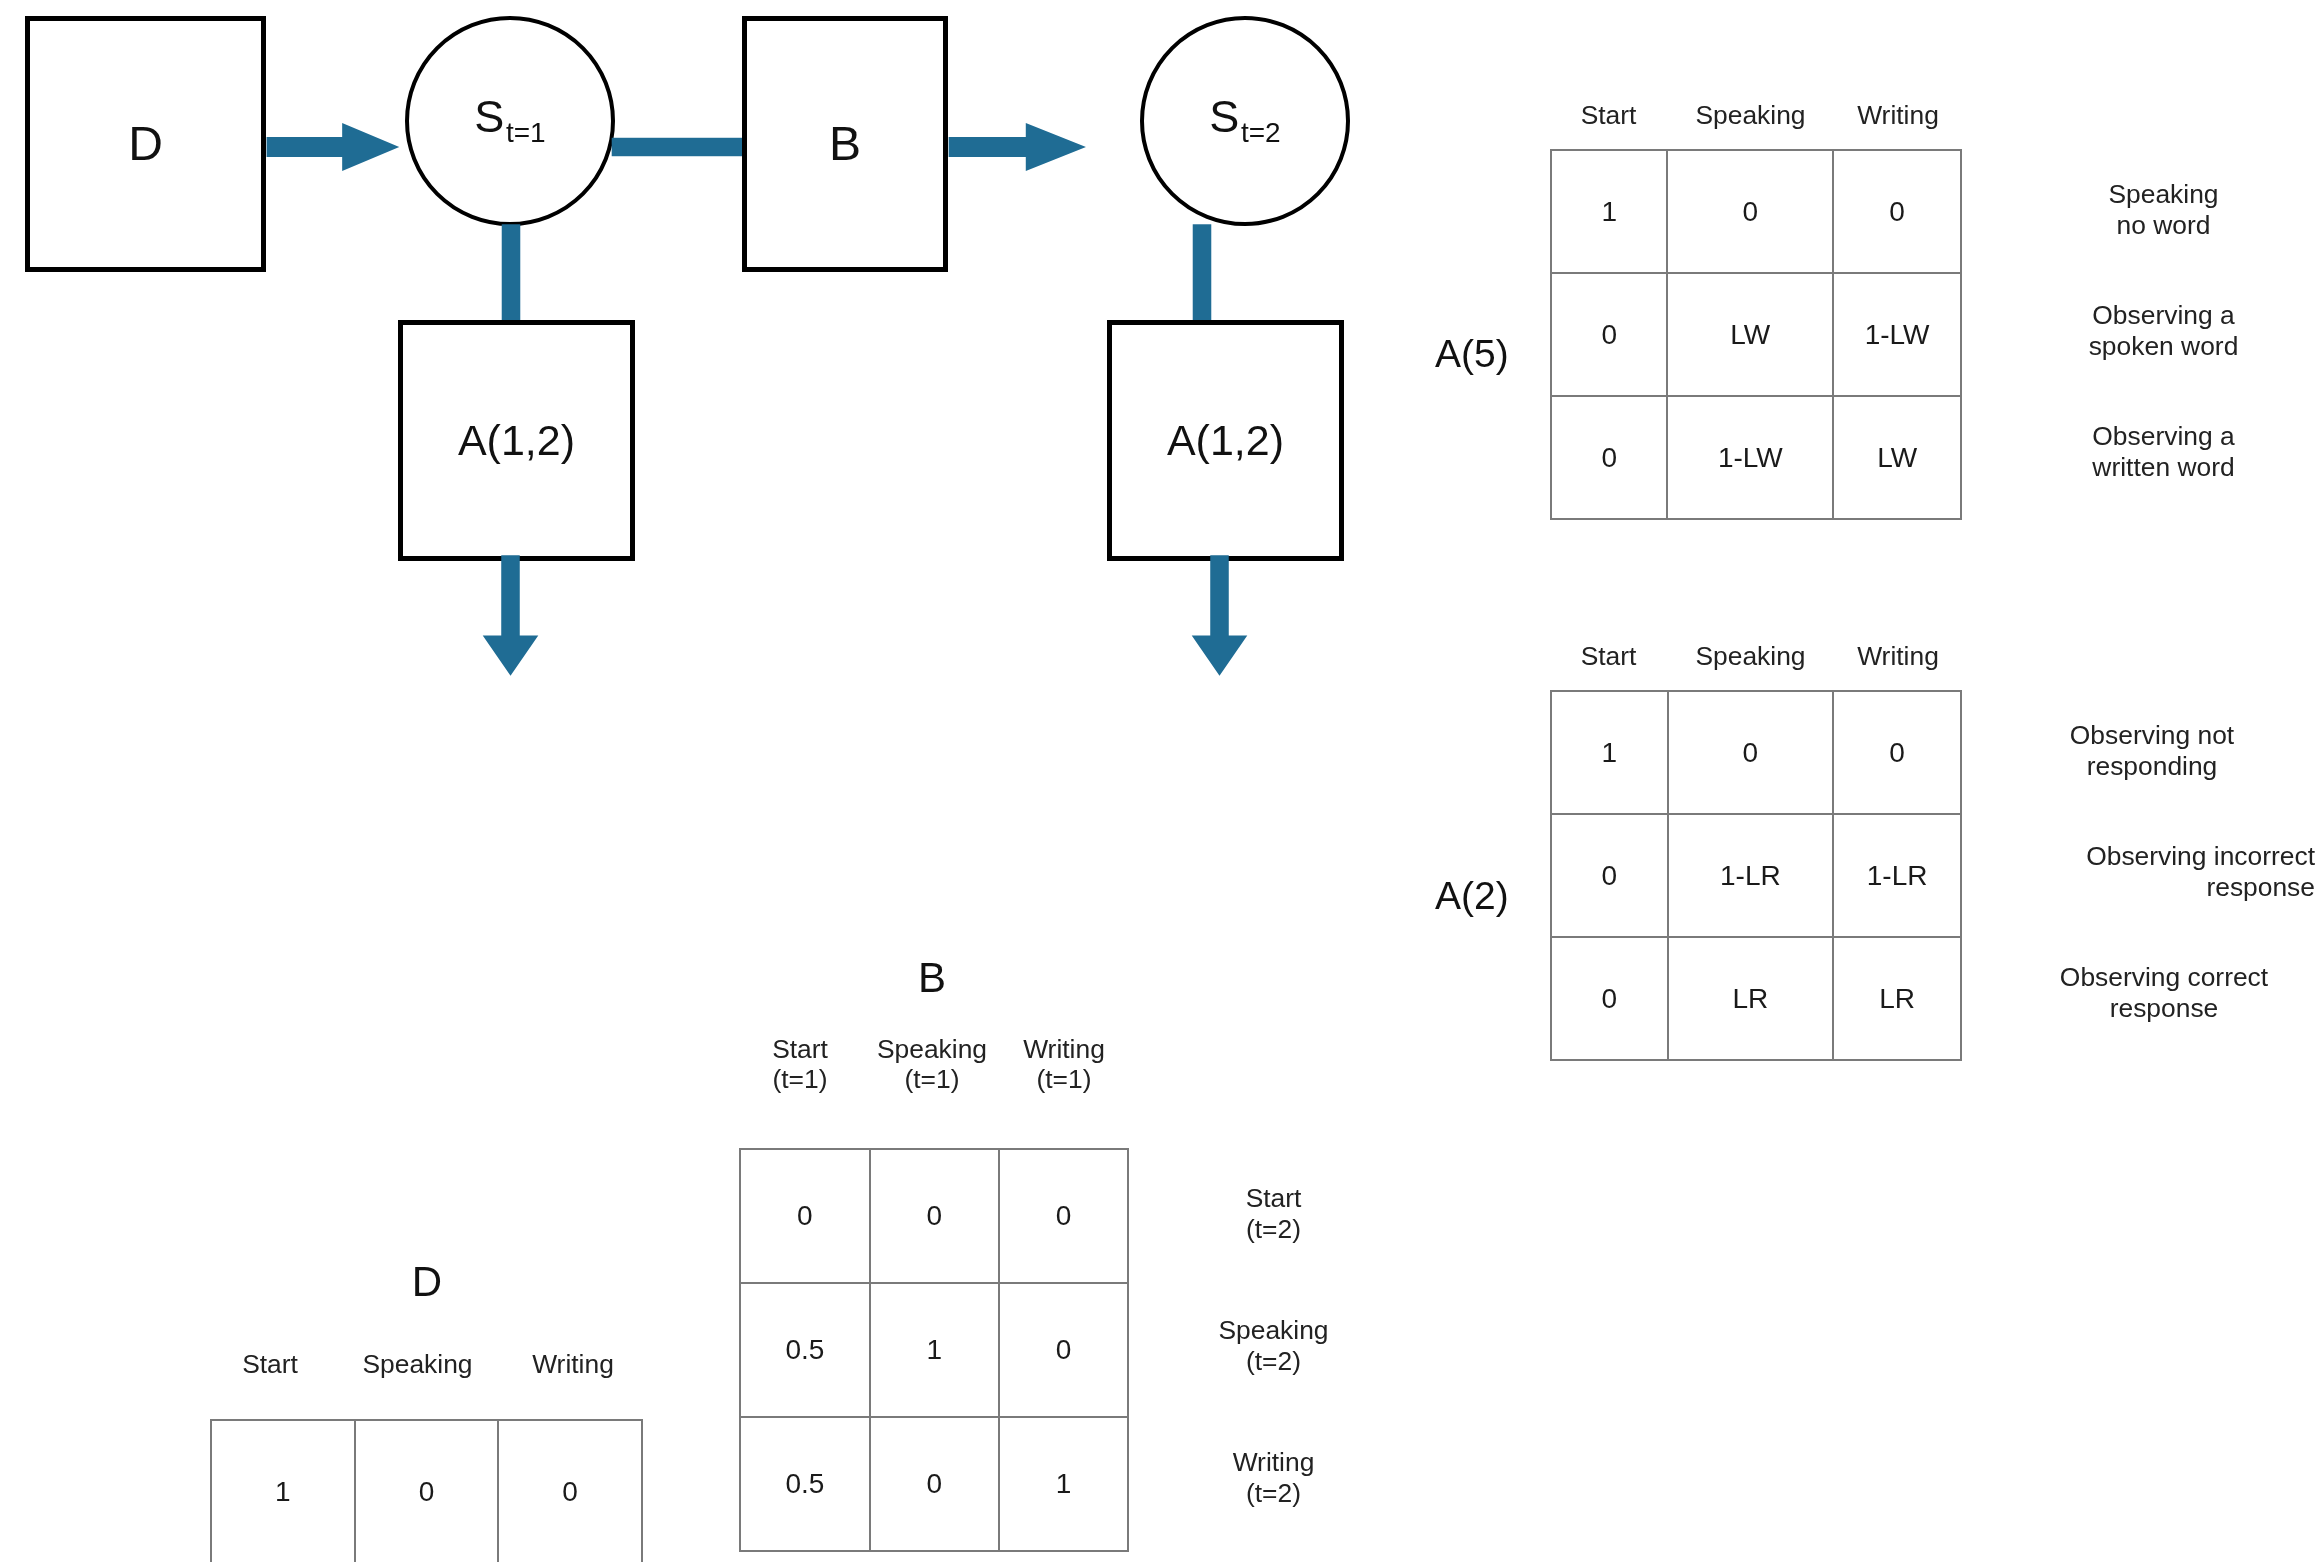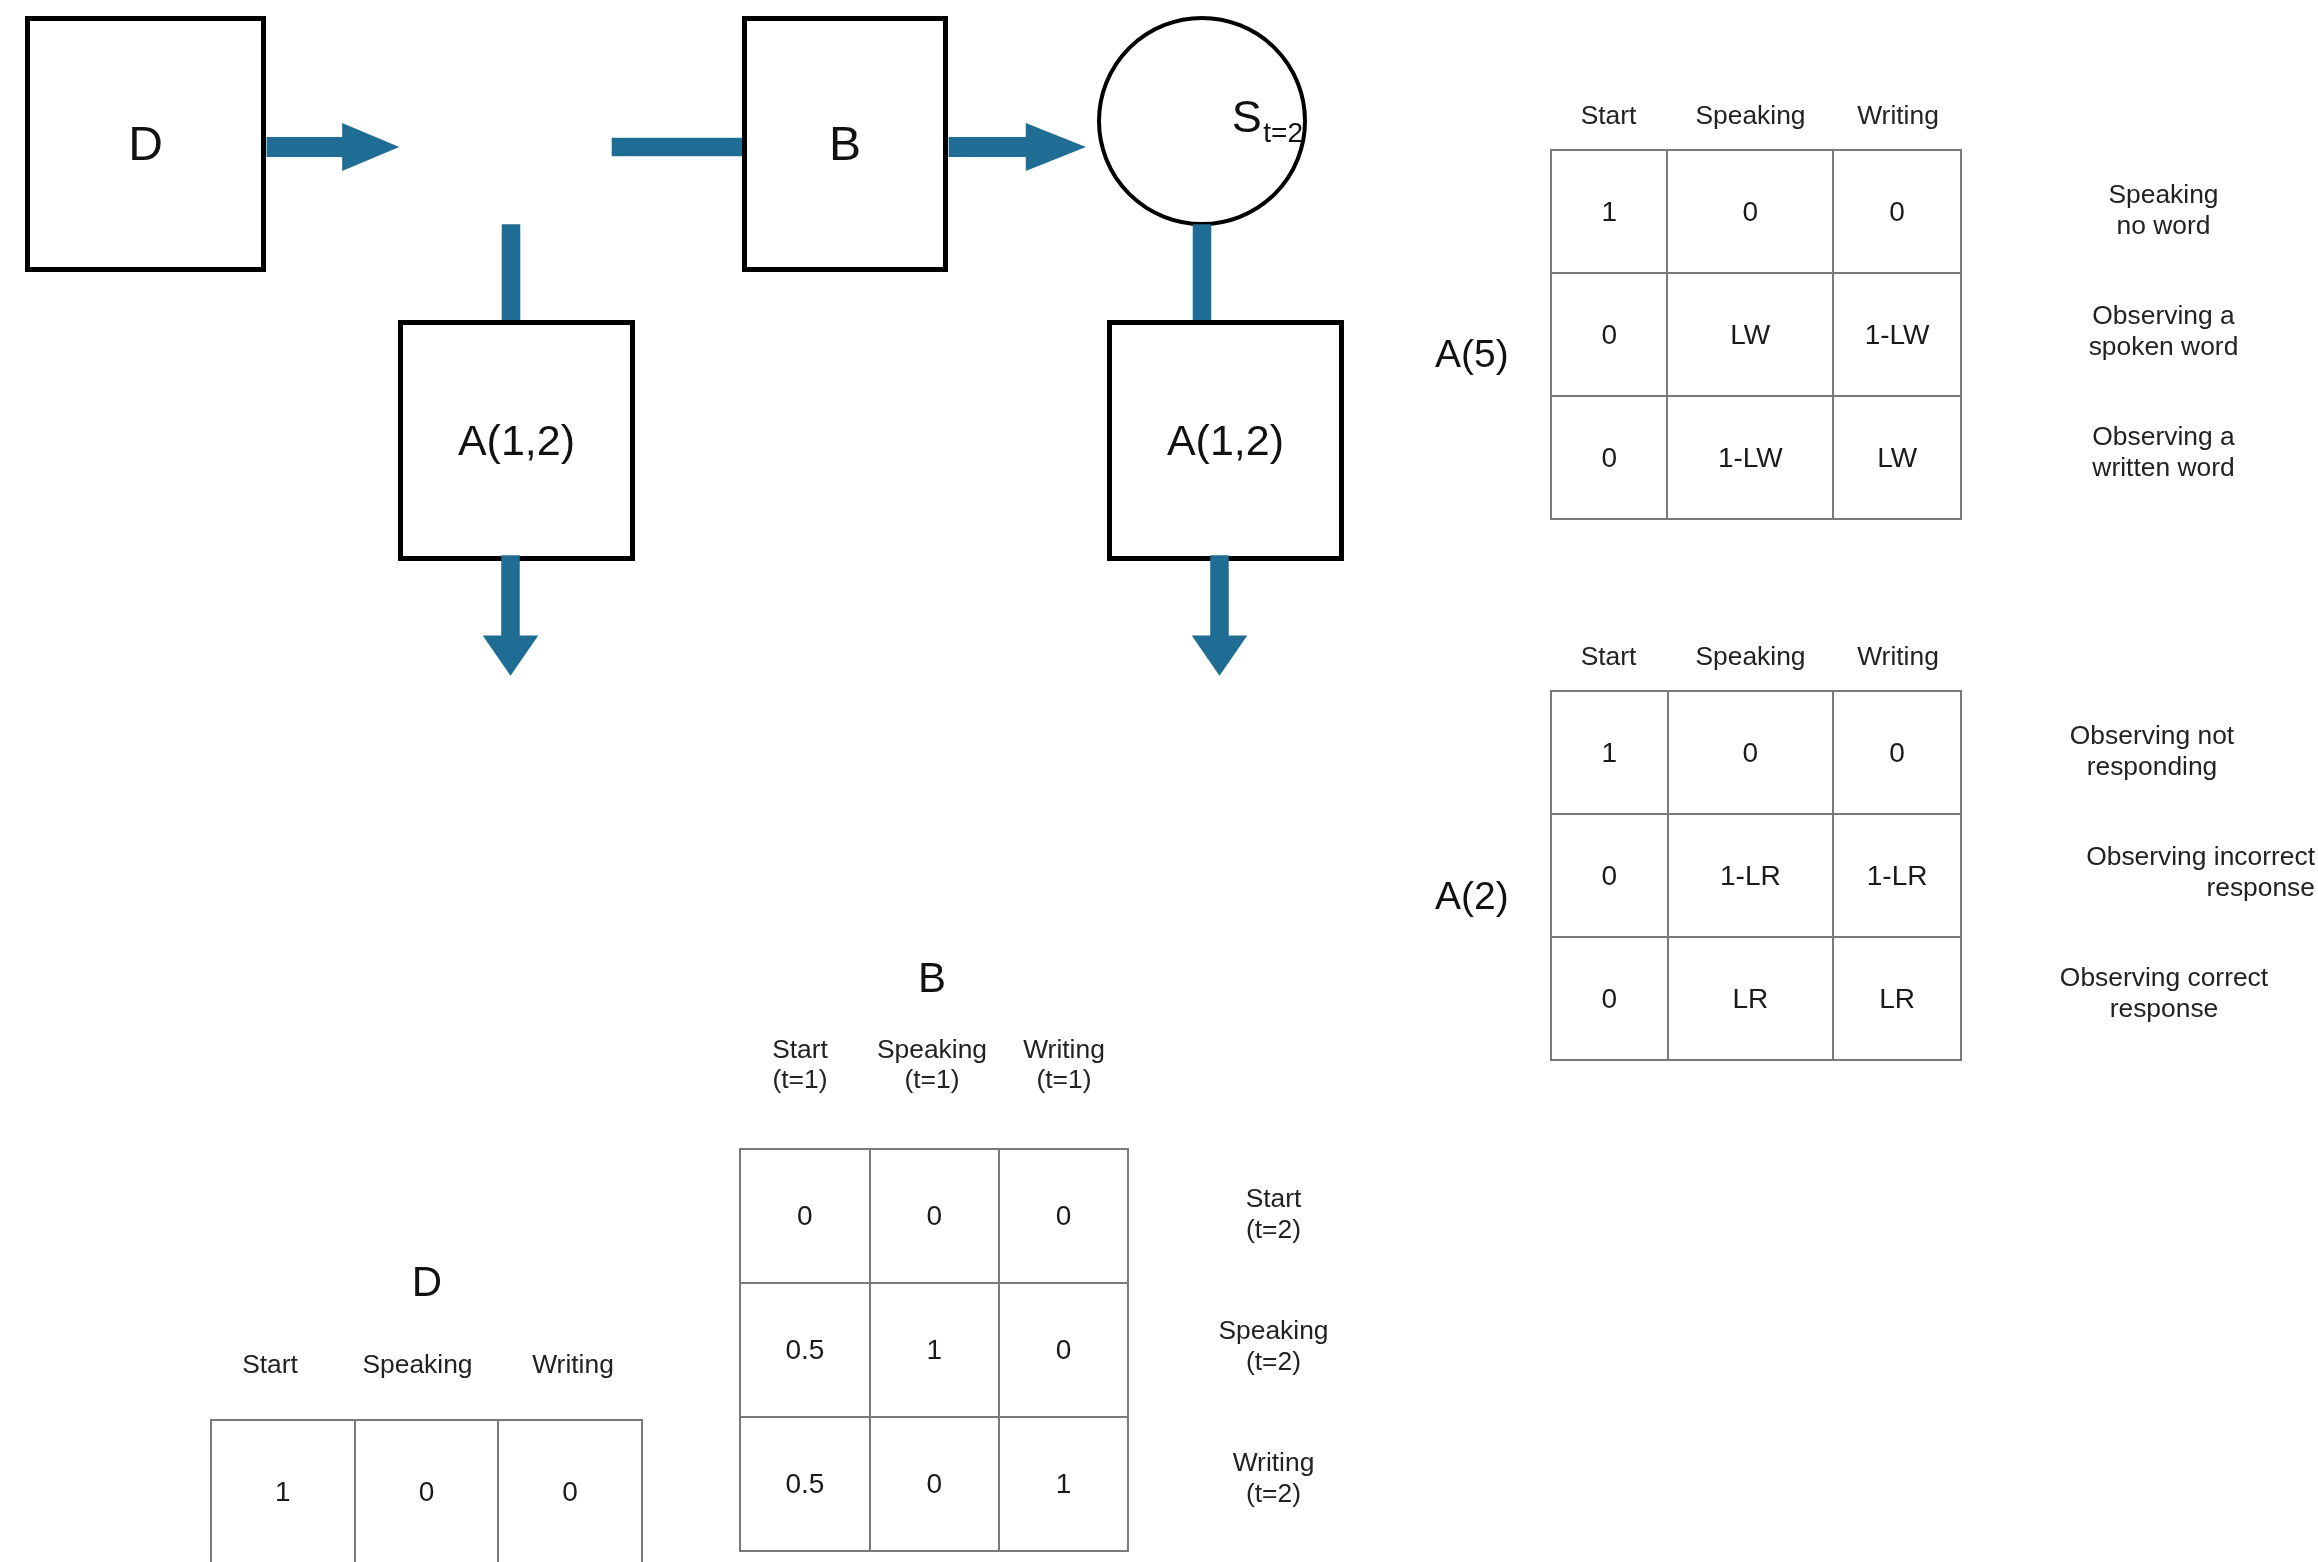--- a/index.html
+++ b/index.html
@@ -117,34 +117,37 @@
 <div id="canvas">
 
   <div class="node-box" style="left:25px; top:15.5px; width:241px; height:256px;">
     <span class="node-label">D</span>
   </div>
 
   <svg class="arrow-svg" style="left:266px; top:120px;" width="140" height="54" viewBox="0 0 180 70">
     <polygon points="0,22 98,22 98,4 172,35 98,66 98,48 0,48" fill="#1F6C94"></polygon>
   </svg>
 
+  <div class="node-circle" style="left:405px; top:15.5px; width:210px; height:210px;">
+    <span class="node-label"><span>S</span><span class="sub">t=1</span></span>
+  </div>
 
   <svg class="arrow-svg" style="left:611px; top:127px;" width="136" height="40" viewBox="0 0 175 52">
     <rect x="0" y="14" width="175" height="24" fill="#1F6C94"></rect>
   </svg>
 
   <div class="node-box" style="left:742px; top:15.5px; width:206px; height:256px;">
     <span class="node-label">B</span>
   </div>
 
   <svg class="arrow-svg" style="left:948px; top:120px;" width="144" height="54" viewBox="0 0 185 70">
     <polygon points="0,22 100,22 100,4 178,35 100,66 100,48 0,48" fill="#1F6C94"></polygon>
   </svg>
 
-  <div class="node-circle" style="left:1097px; top:15.5px; width:210px; height:210px;justify-content:flex-end;">
+  <div class="node-circle" style="left:1140px; top:15.5px; width:210px; height:210px;">
     <span class="node-label"><span>S</span><span class="sub">t=2</span></span>
   </div>
 
   <svg class="arrow-svg" style="left:494px; top:224px;" width="34" height="101" viewBox="0 0 44 130">
     <rect x="10" y="0" width="24" height="130" fill="#1F6C94"></rect>
   </svg>
 
   <div class="node-box" style="left:398px; top:320px; width:237px; height:241px;">
     <span class="node-label" style="font-size:43px;">A(1,2)</span>
   </div>

